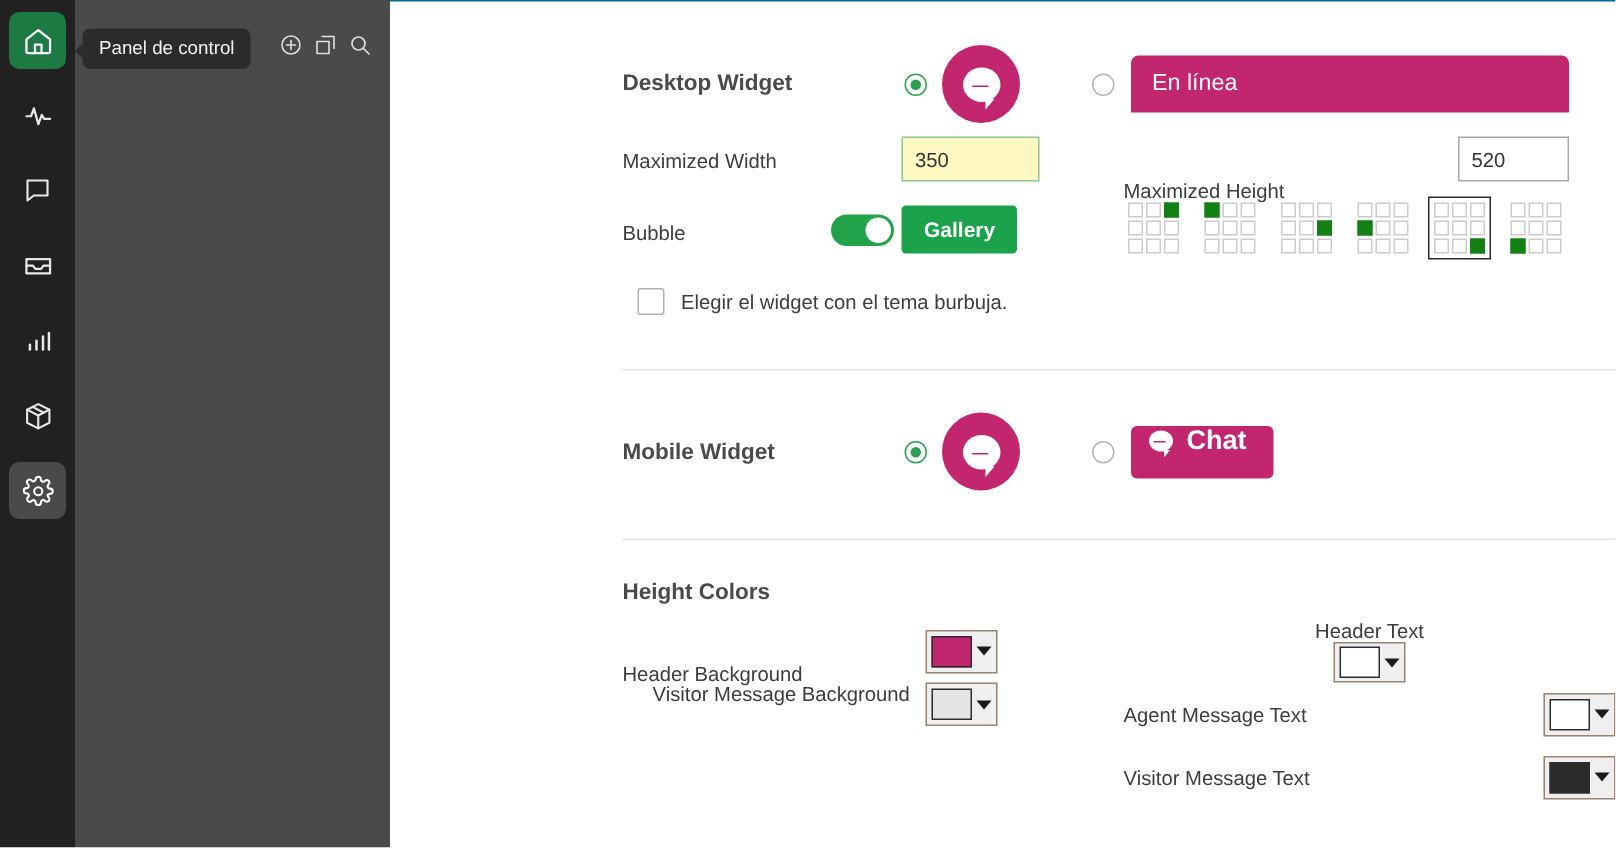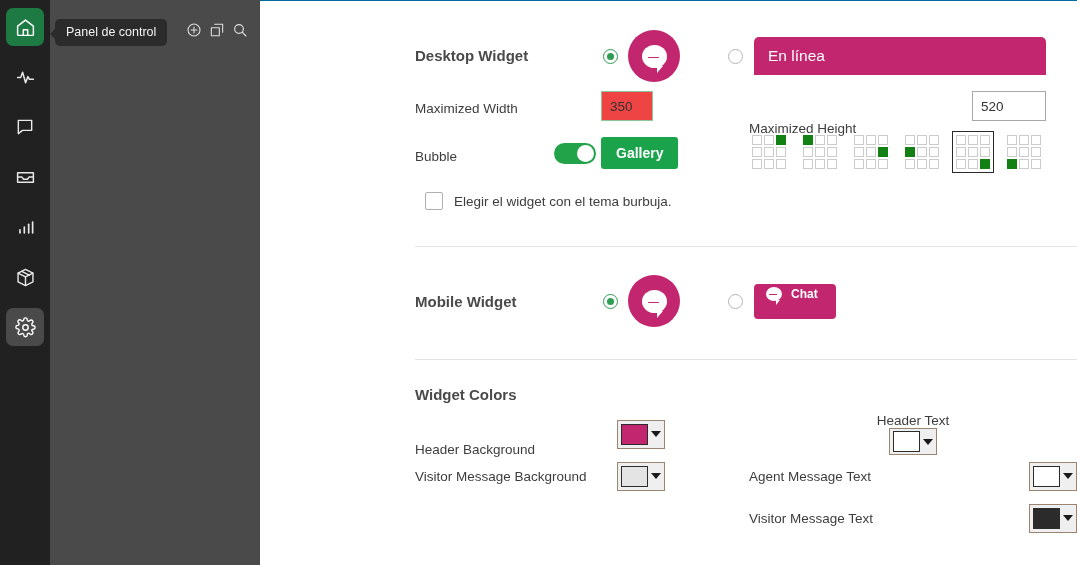--- a/index.html
+++ b/index.html
@@ -132,21 +132,21 @@
     padding-left: 14px;
     color: #fff; font-size: 15.5px;
   }
 
   
   .chat-pill {
     height: 35px; background: #c2266e;
     border-radius: 4px;
     display: inline-flex; align-items: center;
     padding: 0 18px 16px 12px; gap: 9px;
-    color: #fff; font-size: 12px; font-weight: bold;
+    color: #fff; font-size: 18px; font-weight: bold;
   }
   .chat-pill .bub {
     width: 16px; height: 14px; background: #fff;
     border-radius: 50%; position: relative; flex: 0 0 16px;
   }
   .chat-pill .bub::after {
     content: ""; position: absolute; right: 2px; bottom: -4px;
     width: 0; height: 0;
     border-left: 4px solid #fff;
     border-bottom: 5px solid transparent;
@@ -155,21 +155,21 @@
     content: ""; position: absolute; left: 3px; top: 7px;
     width: 8px; height: 1.2px; background: #c2266e;
   }
 
   
   .field {
     height: 30px; font-size: 13.5px; color: #333;
     padding: 0 8px; outline: none;
     font-family: "Liberation Sans", sans-serif;
   }
-  .field.green { width: 52px; border: 1px solid #8cc79a; background: #ef4444; }
+  .field.green { width: 92px; border: 1px solid #8cc79a; background: #fef9c3; }
   .field.grey  { width: 74px; border: 1px solid #a8a8a8; background: #fff; }
 
   
   .toggle {
     width: 42px; height: 21px; border-radius: 11px;
     background: #22a34a; position: relative;
   }
   .toggle::after {
     content: ""; position: absolute; right: 2px; top: 2px;
     width: 17px; height: 17px; border-radius: 50%; background: #fff;
@@ -465,32 +465,32 @@
       <div class="row" style="left:339px; top:283px;">
         <div class="chat-pill">
           <span class="bub"></span>
           <span>Chat</span>
         </div>
       </div>
 
       <div class="divider" style="left:0; top:358px; width:662px;"></div>
 
       <div class="row" style="left:0; top:385px;">
-        <span class="lbl-section">Widget Colors</span>
+        <span class="lbl-section">Height Colors</span>
       </div>
 
       <div class="row" id="colors-left" style="left:0; top:412px; width:250px;">
           <div style="display: flex; align-items: center; height: 42px;">
             <span class="lbl" style="flex: 1 1 auto; margin-top: 31px;">Header Background</span>
             <div class="swatch-ctl">
               <span class="sw" style="background: rgb(194, 38, 110);"></span>
               <span class="arw"></span>
             </div>
           </div>
-          <div style="display: flex; align-items: center; height: 42px;">
+          <div style="display: flex; align-items: flex-start; height: 42px; margin-left: 20px;">
             <span class="lbl" style="flex: 1 1 auto;">Visitor Message Background</span>
             <div class="swatch-ctl">
               <span class="sw" style="background: rgb(228, 228, 228);"></span>
               <span class="arw"></span>
             </div>
           </div>
         </div>
       <div class="row" id="colors-right" style="left:334px; top:412px; width:328px;">
           <div style="display: flex; align-items: center; height: 42px; flex-direction: column;">
             <span class="lbl" style="flex: 1 1 auto;">Header Text</span>

